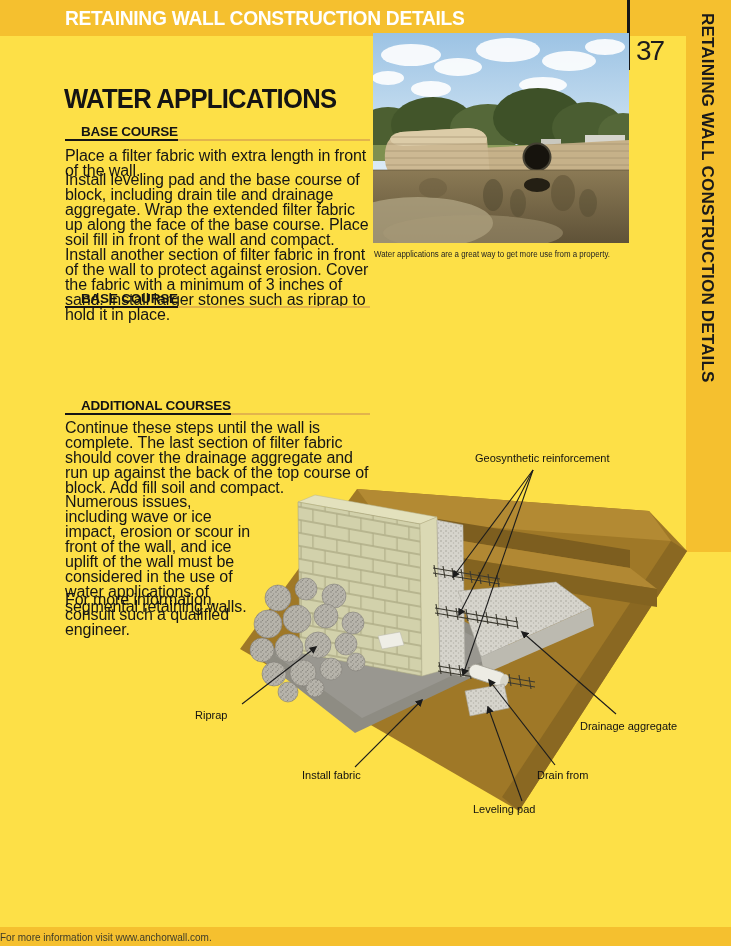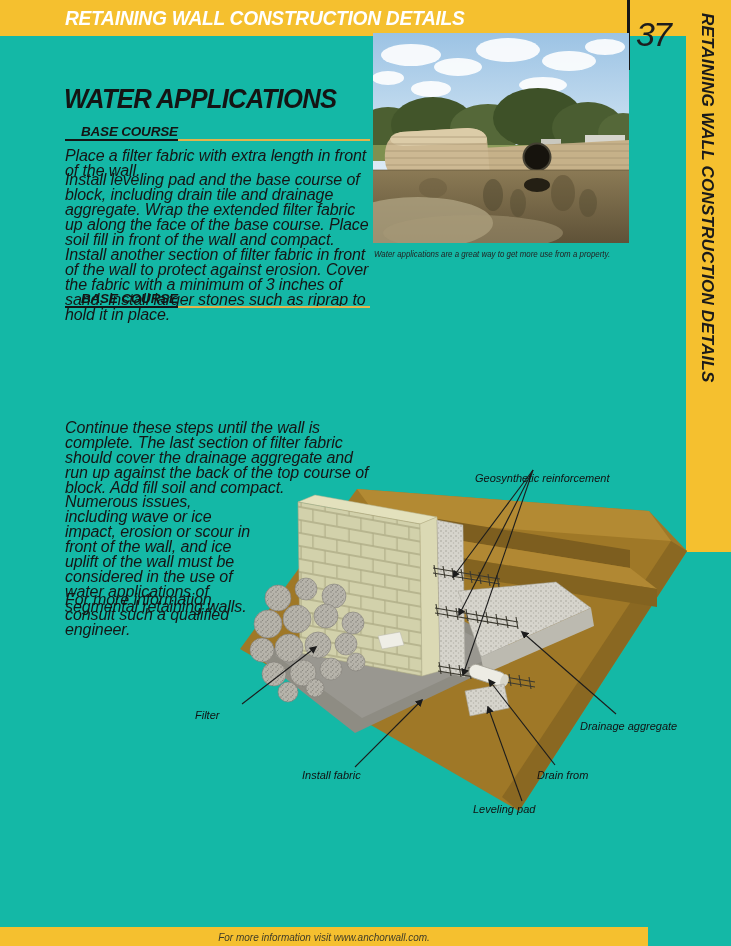--- a/index.html
+++ b/index.html
@@ -1,43 +1,43 @@
 <!DOCTYPE html>
 <html><head>
 <meta charset="utf-8">
 <style>
   html,body{margin:0;padding:0;background:#e8e8e8;}
-  #page{position:relative;width:731px;height:946px;background:#14b8a6;overflow:hidden;
-        font-family:"Liberation Sans",sans-serif;color:#141414;font-style:italic;}
+  #page{position:relative;width:731px;height:946px;background:#fde047;overflow:hidden;
+        font-family:"Liberation Sans",sans-serif;color:#141414;}
   
   .header-bar{position:absolute;left:0;top:0;width:731px;height:36px;background:#f5c02f;}
   .header-title{display:inline-block;margin-left:65px;line-height:36px;font-size:20px;font-weight:bold;
                 color:#ffffff;letter-spacing:-0.3px;transform:scaleX(.96);transform-origin:left center;white-space:nowrap;}
   
   .divider-line{position:absolute;left:627px;top:0;width:3px;height:70px;background:#161616;}
-  .page-number{position:absolute;left:636px;top:13px;font-size:34px;color:#1d1d1d;letter-spacing:-2px;line-height:42px;}
+  .page-number{position:absolute;left:636px;top:30px;font-size:28px;color:#1d1d1d;letter-spacing:-2px;line-height:42px;}
   .sidebar{position:absolute;left:686px;top:0;width:45px;height:552px;background:#f5c02f;}
   .sidebar-vtext{position:absolute;left:717px;top:13px;width:380px;font-size:17px;font-weight:bold;color:#1a1a1a;
                  letter-spacing:0.2px;transform:rotate(90deg);transform-origin:0 0;white-space:nowrap;}
   
   .title{position:absolute;left:64px;top:84px;font-size:27px;font-weight:bold;letter-spacing:-0.8px;
          transform:scaleX(.95);transform-origin:left top;white-space:nowrap;}
   .sec-h{position:absolute;left:65px;width:305px;height:17px;font-size:13.5px;font-weight:bold;letter-spacing:-0.2px;}
   .sec-h::after{content:"";position:absolute;left:0;right:0;bottom:0;height:2px;background:#e2b44c;}
   .sec-h span{display:inline-block;line-height:15px;border-bottom:2px solid #151515;position:relative;z-index:2;padding-left:16px;}
   .para{position:absolute;left:65px;font-size:16px;line-height:15px;letter-spacing:-0.1px;color:#151515;}
   
   .photo{position:absolute;left:373px;top:33px;width:256px;height:210px;}
   .caption{position:absolute;left:374px;top:249px;width:260px;font-size:8.5px;color:#222;
            white-space:nowrap;transform:scaleX(.93);transform-origin:left top;}
   
   .diagram{position:absolute;left:150px;top:440px;width:545px;height:400px;}
   .dlabel{position:absolute;font-size:11px;color:#111;white-space:nowrap;}
   
-  .footer-bar{position:absolute;left:0;top:927px;width:648px;height:19px;background:#f5c02f;text-align:center;}
+  .footer-bar{position:absolute;left:0;top:927px;width:731px;height:19px;background:#f5c02f;text-align:left;}
   .footer-text{font-size:10px;line-height:19px;color:#3f3b28;}
 </style>
 </head>
 <body>
 
 <div id="page">
 
   <div class="header-bar">
     <span class="header-title">RETAINING WALL CONSTRUCTION DETAILS</span>
   </div>
@@ -50,20 +50,22 @@
   <div class="title">WATER APPLICATIONS</div>
 
   <div class="sec-h" style="top:124px">
     <span>BASE COURSE</span></div>
   <div class="para" style="top:148px;width:305px">Place a filter fabric with extra length in front of the wall.</div>
   <div class="para" style="top:172px;width:305px">Install leveling pad and the base course of block, including drain tile and drainage aggregate. Wrap the extended filter fabric up along the face of the base course. Place soil fill in front of the wall and compact. Install another section of filter fabric in front of the wall to protect against erosion. Cover the fabric with a minimum of 3 inches of sand. Install larger stones such as riprap to hold it in place.</div>
 
   <div class="sec-h" style="top:291px">
     <span>BASE COURSE</span></div>
 
+  <div class="sec-h" style="top:398px">
+    <span>ADDITIONAL COURSES</span></div>
   <div class="para" style="top:420px;width:305px">Continue these steps until the wall is complete. The last section of filter fabric should cover the drainage aggregate and run up against the back of the top course of block. Add fill soil and compact.</div>
   <div class="para" style="top:494px;width:185px">Numerous issues, including wave or ice impact, erosion or scour in front of the wall, and ice uplift of the wall must be considered in the use of water applications of segmental retaining walls.</div>
   <div class="para" style="top:592px;width:185px">For more information, consult such a qualified engineer.</div>
 
   <svg class="photo" viewBox="0 0 256 210">
     <defs>
       <linearGradient id="skyg" x1="0" y1="0" x2="0" y2="1">
         <stop offset="0" stop-color="#9cc3e4"></stop>
           <stop offset="1" stop-color="#dcebf6"></stop>
       </linearGradient>
@@ -204,22 +206,22 @@
       <path d="M383,30 L309,175" marker-end="url(#ah)"></path>
       <path d="M383,30 L313,235" marker-end="url(#ah)"></path>
       <path d="M92,264 L166,207" marker-end="url(#ah)"></path>
       <path d="M205,327 L272,260" marker-end="url(#ah)"></path>
       <path d="M466,274 L372,192" marker-end="url(#ah)"></path>
       <path d="M405,325 L339,240" marker-end="url(#ah)"></path>
       <path d="M372,361 L338,267" marker-end="url(#ah)"></path>
     </g>
   </svg>
 
-  <div class="dlabel" style="left:475px;top:472px">Geosynthetic reinforcement</div>
-  <div class="dlabel" style="left:195px;top:709px">Filter</div>
+  <div class="dlabel" style="left:475px;top:452px">Geosynthetic reinforcement</div>
+  <div class="dlabel" style="left:195px;top:709px">Riprap</div>
   <div class="dlabel" style="left:302px;top:769px">Install fabric</div>
   <div class="dlabel" style="left:580px;top:720px">Drainage aggregate</div>
   <div class="dlabel" style="left:537px;top:769px">Drain from</div>
   <div class="dlabel" style="left:473px;top:803px">Leveling pad</div>
 
   <div class="footer-bar">
     <span class="footer-text">For more information visit www.anchorwall.com.</span>
   </div>
 
 </div>

